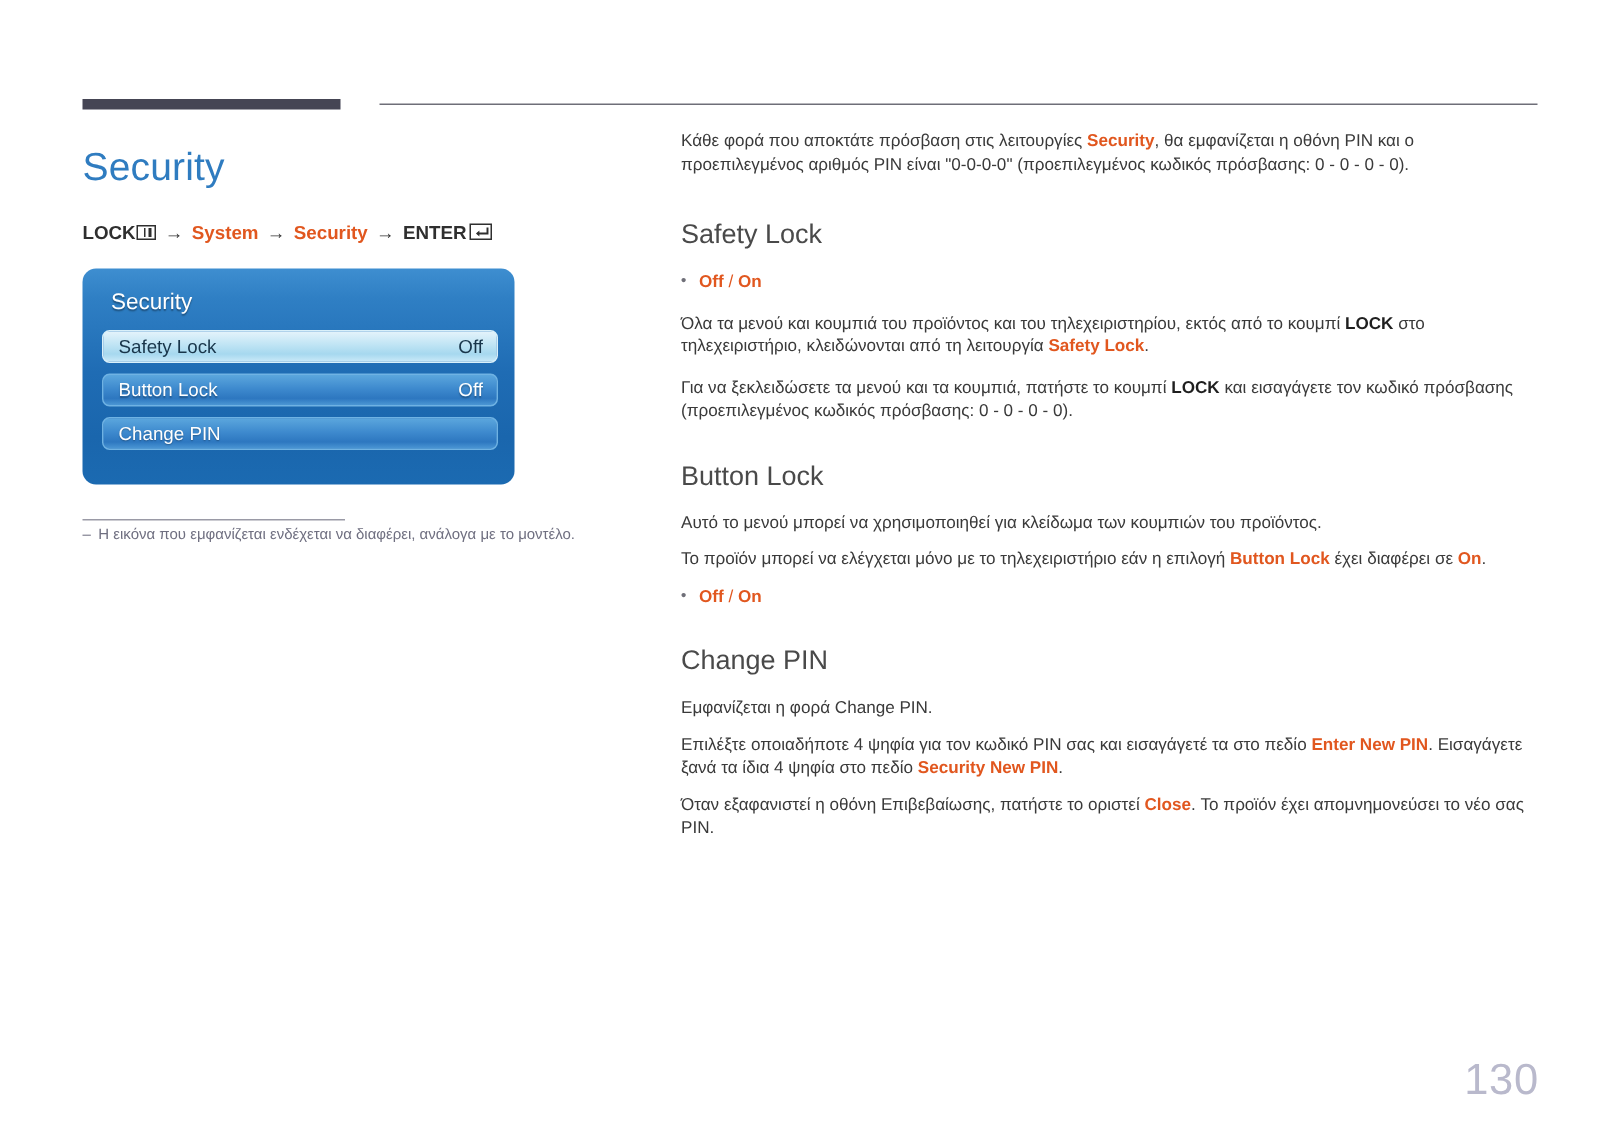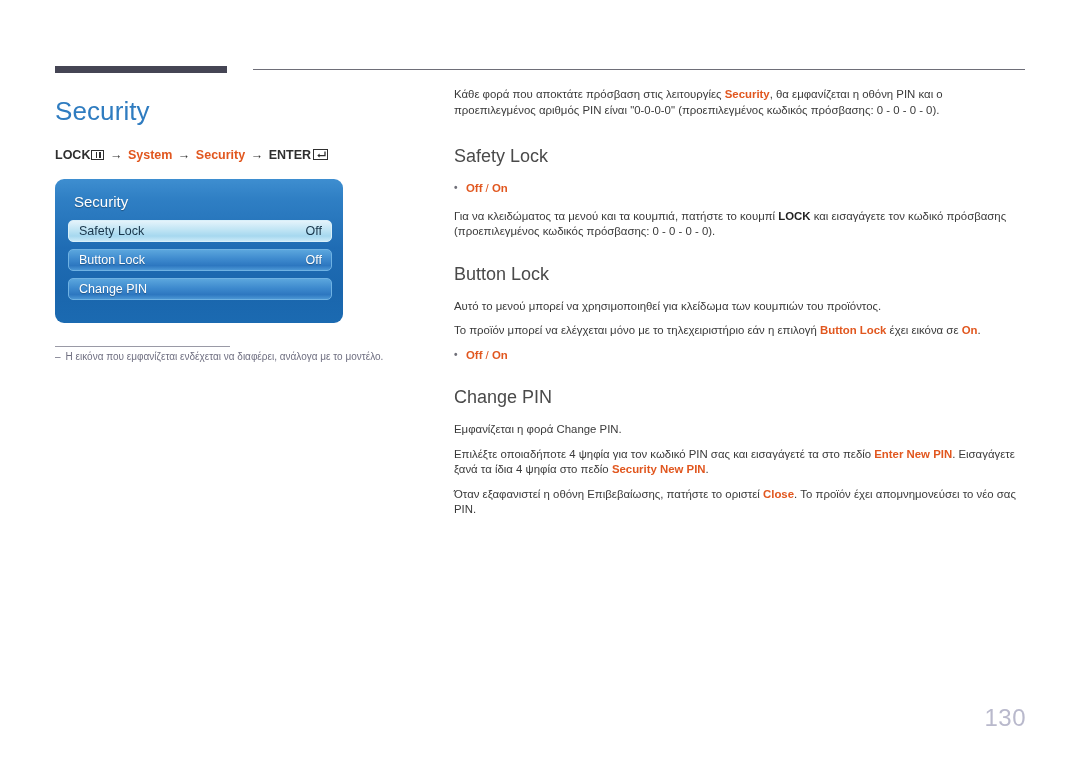--- a/index.html
+++ b/index.html
@@ -202,21 +202,21 @@
     color: #6f6f78;
     font-size: 10px;
   }
   .bullet .sep { color: #e1571f; font-weight: normal; }
 
   
   .page-num {
     position: absolute;
     right: 54px;
     top: 704px;
-    font-size: 24px;
+    font-size: 29px;
     color: #b9b9cc;
     letter-spacing: .5px;
   }
 </style>
 </head>
 <body>
 
 <div class="hdr-rules">
   <div class="hdr-bar-thick"></div>
   <div class="hdr-bar-thin"></div>
@@ -266,28 +266,29 @@
 
 <div class="right-col">
 
   <p class="r-para"><span>Κάθε φορά που αποκτάτε πρόσβαση στις λειτουργίες </span><span class="accent-b">Security</span><span>, θα εμφανίζεται η οθόνη PIN και ο προεπιλεγμένος αριθμός PIN είναι "0-0-0-0" (προεπιλεγμένος κωδικός πρόσβασης: 0 - 0 - 0 - 0).</span></p>
 
   <h2 class="r-head first">Safety Lock</h2>
 
 
   <p class="bullet"><span>Off</span><span class="sep"> / </span><span>On</span></p>
 
-
-  <p class="r-para"><span>Για να κλειδώματος τα μενού και τα κουμπιά, πατήστε το κουμπί </span><span class="bold">LOCK</span><span> και εισαγάγετε τον κωδικό πρόσβασης (προεπιλεγμένος κωδικός πρόσβασης: 0 - 0 - 0 - 0).</span></p>
+  <p class="r-para"><span>Όλα τα μενού και κουμπιά του προϊόντος και του τηλεχειριστηρίου, εκτός από το κουμπί </span><span class="bold">LOCK</span><span> στο τηλεχειριστήριο, κλειδώνονται από τη λειτουργία </span><span class="accent-b">Safety Lock</span><span>.</span></p>
+
+  <p class="r-para"><span>Για να ξεκλειδώσετε τα μενού και τα κουμπιά, πατήστε το κουμπί </span><span class="bold">LOCK</span><span> και εισαγάγετε τον κωδικό πρόσβασης (προεπιλεγμένος κωδικός πρόσβασης: 0 - 0 - 0 - 0).</span></p>
 
   <h2 class="r-head">Button Lock</h2>
 
   <p class="r-para tight">Αυτό το μενού μπορεί να χρησιμοποιηθεί για κλείδωμα των κουμπιών του προϊόντος.</p>
 
-  <p class="r-para tight"><span>Το προϊόν μπορεί να ελέγχεται μόνο με το τηλεχειριστήριο εάν η επιλογή </span><span class="accent-b">Button Lock</span><span> έχει εικόνα σε </span><span class="accent-b">On</span><span>.</span></p>
+  <p class="r-para tight"><span>Το προϊόν μπορεί να ελέγχεται μόνο με το τηλεχειριστήριο εάν η επιλογή </span><span class="accent-b">Button Lock</span><span> έχει διαφέρει σε </span><span class="accent-b">On</span><span>.</span></p>
 
   <p class="bullet"><span>Off</span><span class="sep"> / </span><span>On</span></p>
 
   <h2 class="r-head">Change PIN</h2>
 
   <p class="r-para tight">Εμφανίζεται η φορά Change PIN.</p>
 
   <p class="r-para tight"><span>Επιλέξτε οποιαδήποτε 4 ψηφία για τον κωδικό PIN σας και εισαγάγετέ τα στο πεδίο </span><span class="accent-b">Enter New PIN</span><span>. Εισαγάγετε ξανά τα ίδια 4 ψηφία στο πεδίο </span><span class="accent-b">Security New PIN</span><span>.</span></p>
 
   <p class="r-para"><span>Όταν εξαφανιστεί η οθόνη Επιβεβαίωσης, πατήστε το οριστεί </span><span class="accent-b">Close</span><span>. Το προϊόν έχει απομνημονεύσει το νέο σας PIN.</span></p>

